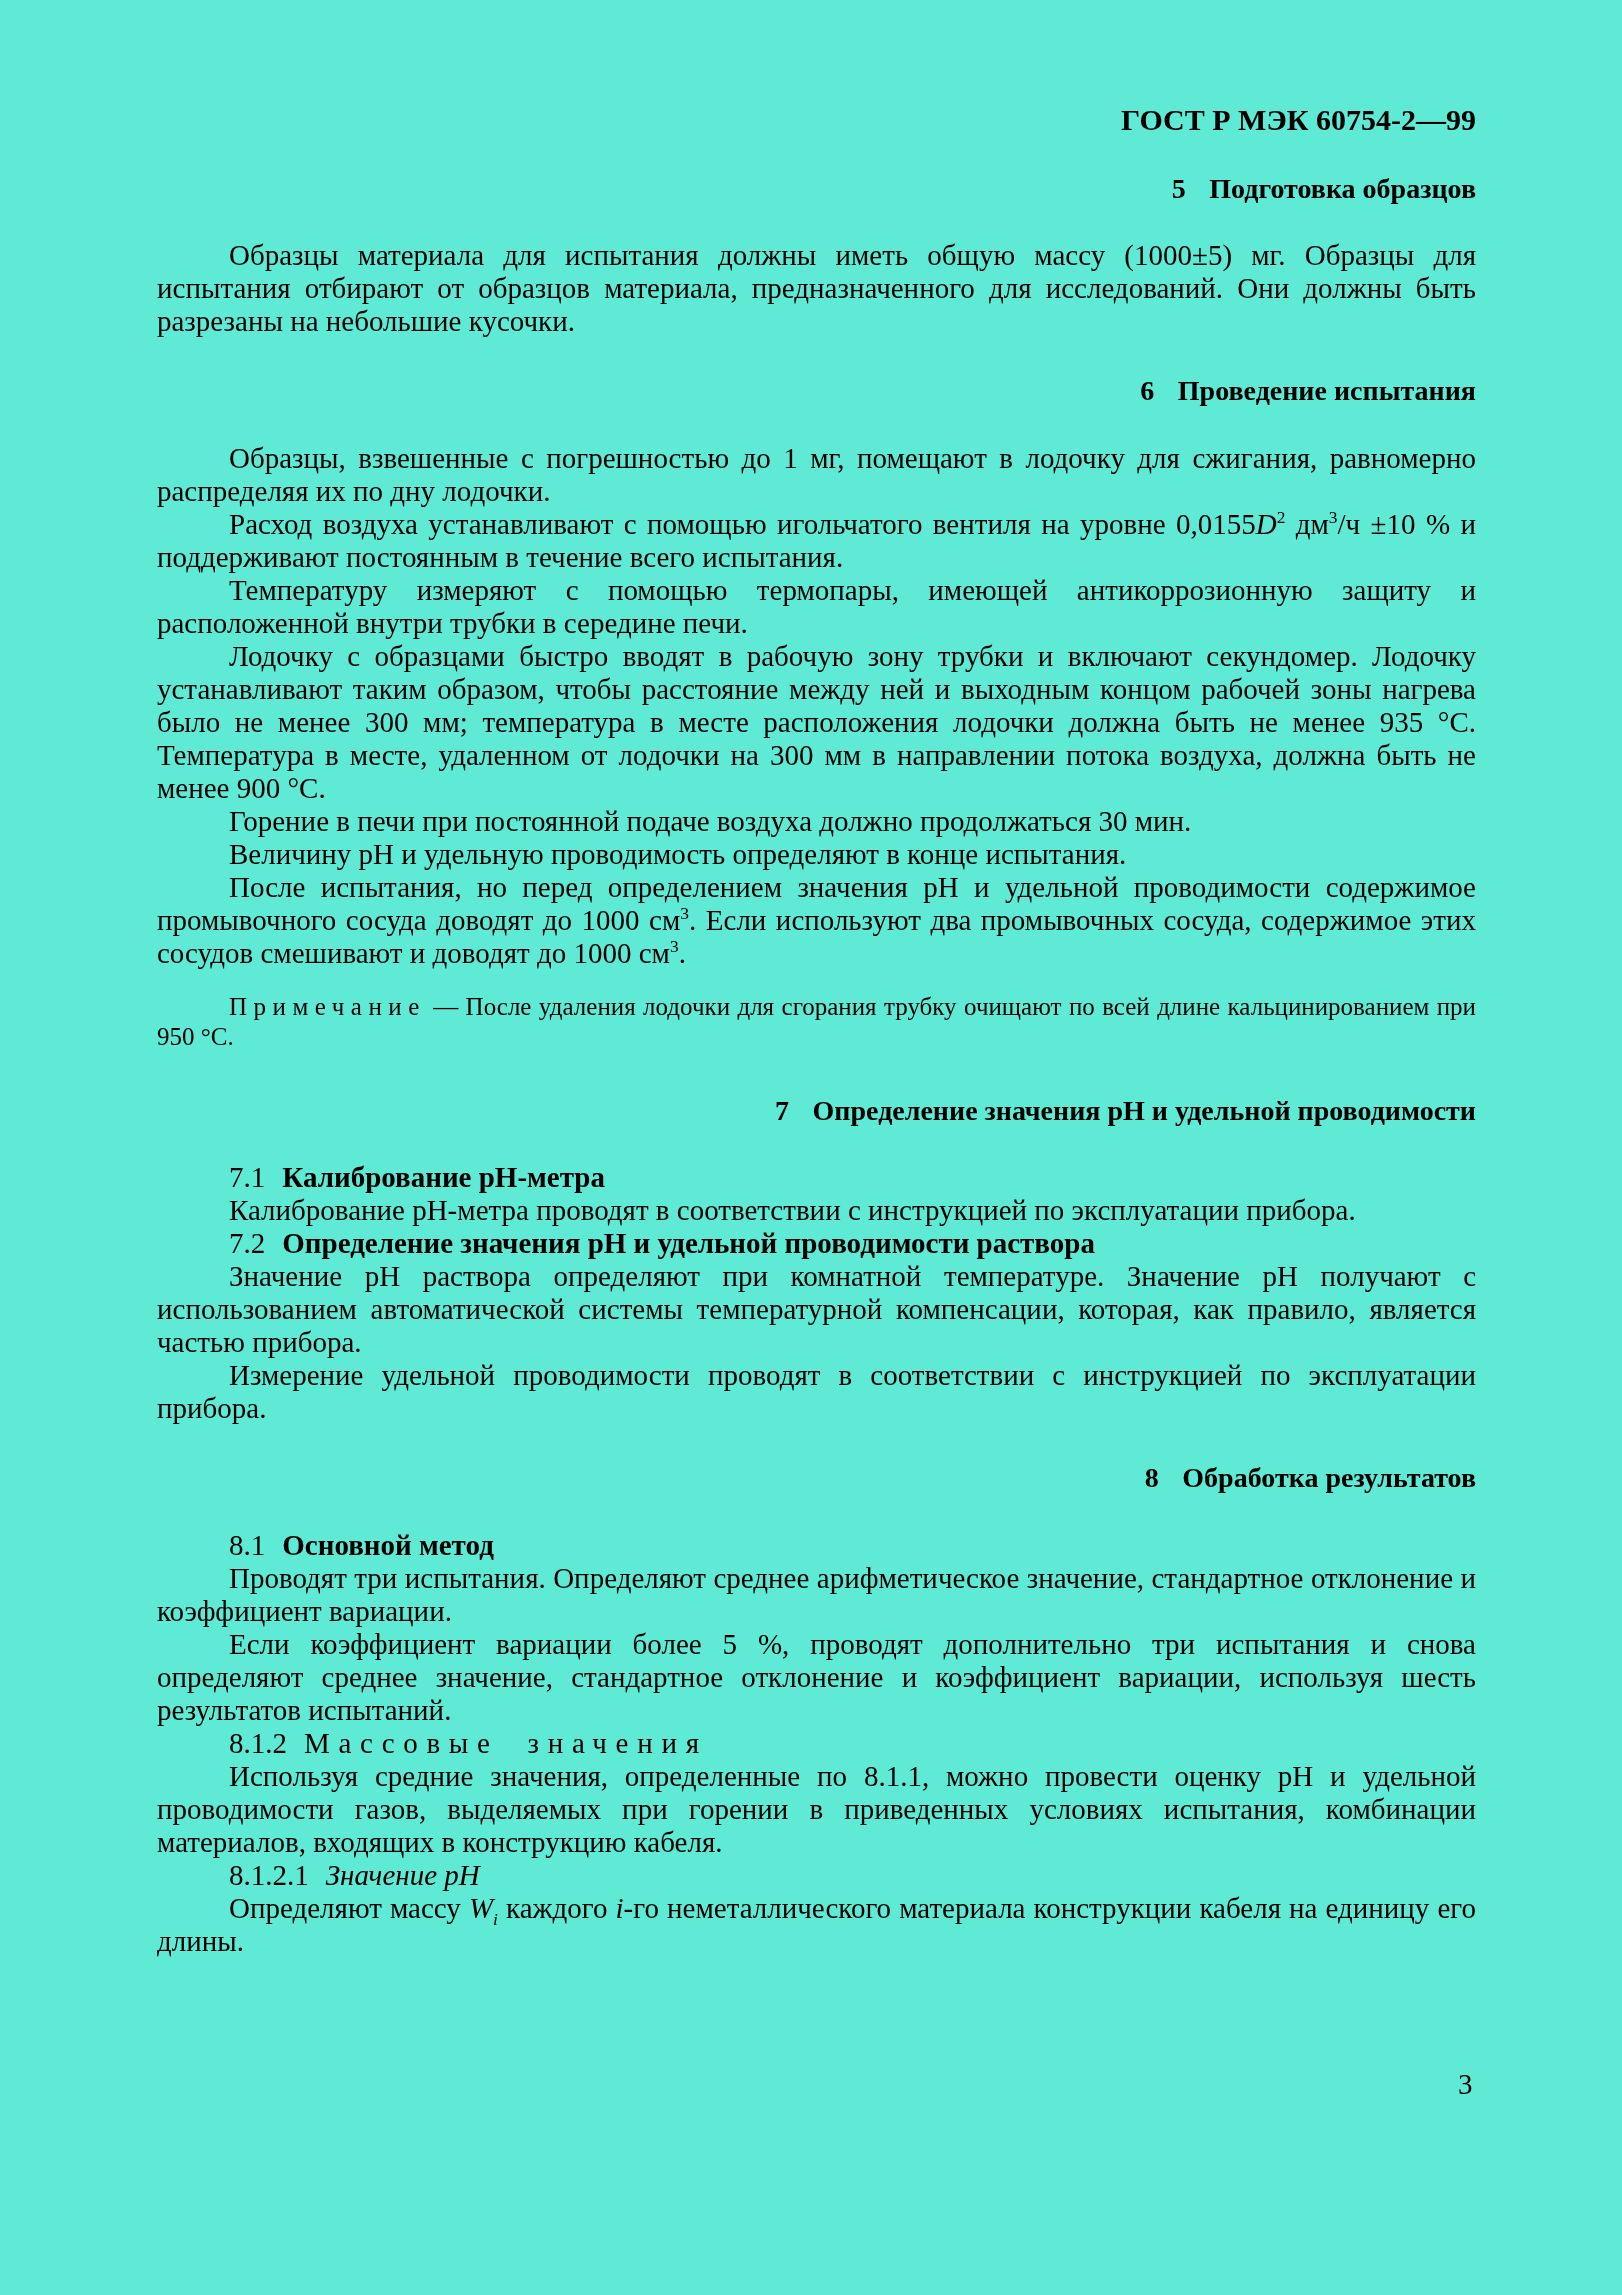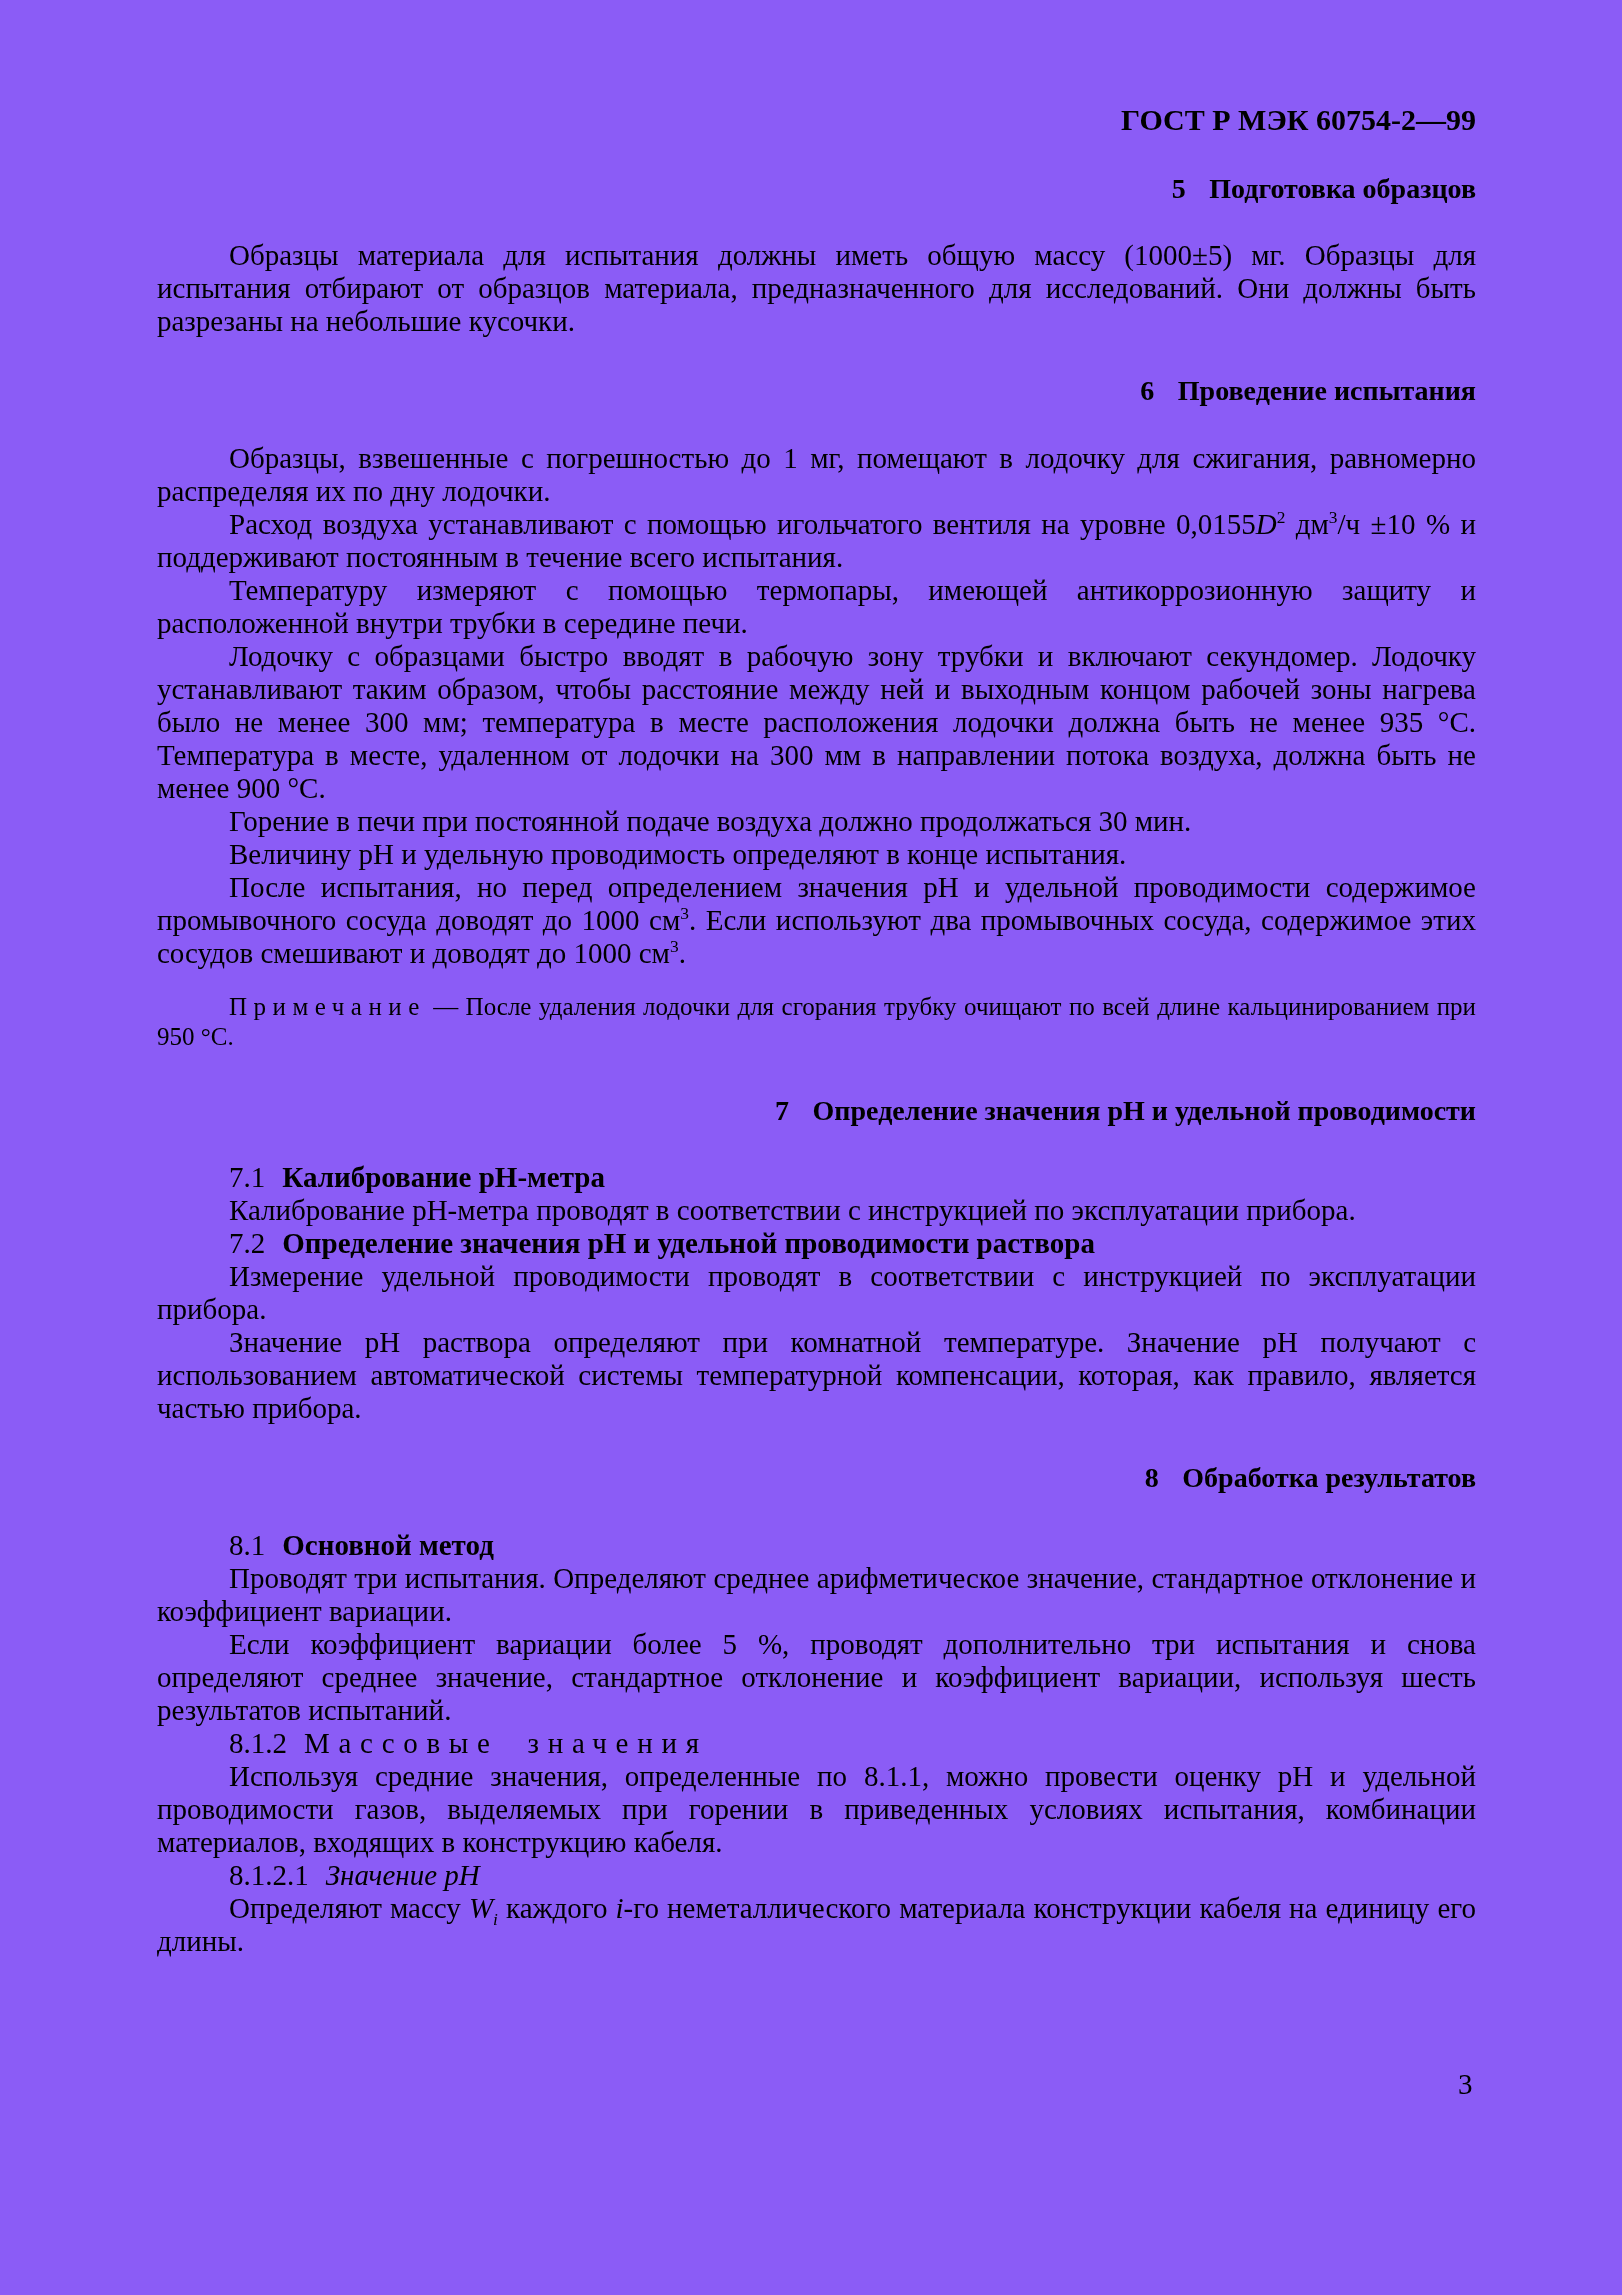--- a/index.html
+++ b/index.html
@@ -1,19 +1,19 @@
 <!DOCTYPE html>
 <html lang="ru" style="font-size:10.5px"><head>
 <meta charset="utf-8">
 <style>
   html,body { margin:0; padding:0; background:#777; }
   .page {
     position:relative;
     width:1622px; height:2295px;
-    background:#8b5cf6;
+    background:#5eead4;
     font-family:"Liberation Serif", "DejaVu Serif", serif;
     color:#000;
     overflow:hidden;
   }
   .content { position:absolute; left:157px; top:103px; width:1319px; }
   .doc-code { text-align:right; font-size:30px; font-weight:bold; line-height:1.1; }
 
   .sec-h { font-size:28px; font-weight:bold; line-height:1.05; margin:38px 0 36px 72px;text-align:right; }
   .sec-h .sec-num { margin-right:23.6px; }
   .h7 { margin-top:44px;font-family:Liberation Serif, serif; }
@@ -86,24 +86,24 @@
     <p class="body">
       <span class="num">7.1</span><span class="b">Калибрование рН-метра</span>
     </p>
     <p class="body">
       <span>Калибрование рН-метра проводят в соответствии с инструкцией по эксплуатации прибора.</span>
     </p>
     <p class="body">
       <span class="num">7.2</span><span class="b">Определение значения рН и удельной проводимости раствора</span>
     </p>
     <p class="body">
-      <span>Измерение удельной проводимости проводят в соответствии с инструкцией по эксплуатации прибора.</span>
+      <span>Значение рН раствора определяют при комнатной температуре. Значение рН получают с использованием автоматической системы температурной компенсации, которая, как правило, является частью прибора.</span>
     </p>
     <p class="body">
-      <span>Значение рН раствора определяют при комнатной температуре. Значение рН получают с использованием автоматической системы температурной компенсации, которая, как правило, является частью прибора.</span>
+      <span>Измерение удельной проводимости проводят в соответствии с инструкцией по эксплуатации прибора.</span>
     </p>
 
     <div class="sec-h h8">
       <span class="sec-num">8</span><span>Обработка результатов</span>
     </div>
     <p class="body">
       <span class="num">8.1</span><span class="b">Основной метод</span>
     </p>
     <p class="body">
       <span>Проводят три испытания. Определяют среднее арифметическое значение, стандартное отклонение и коэффициент вариации.</span>

